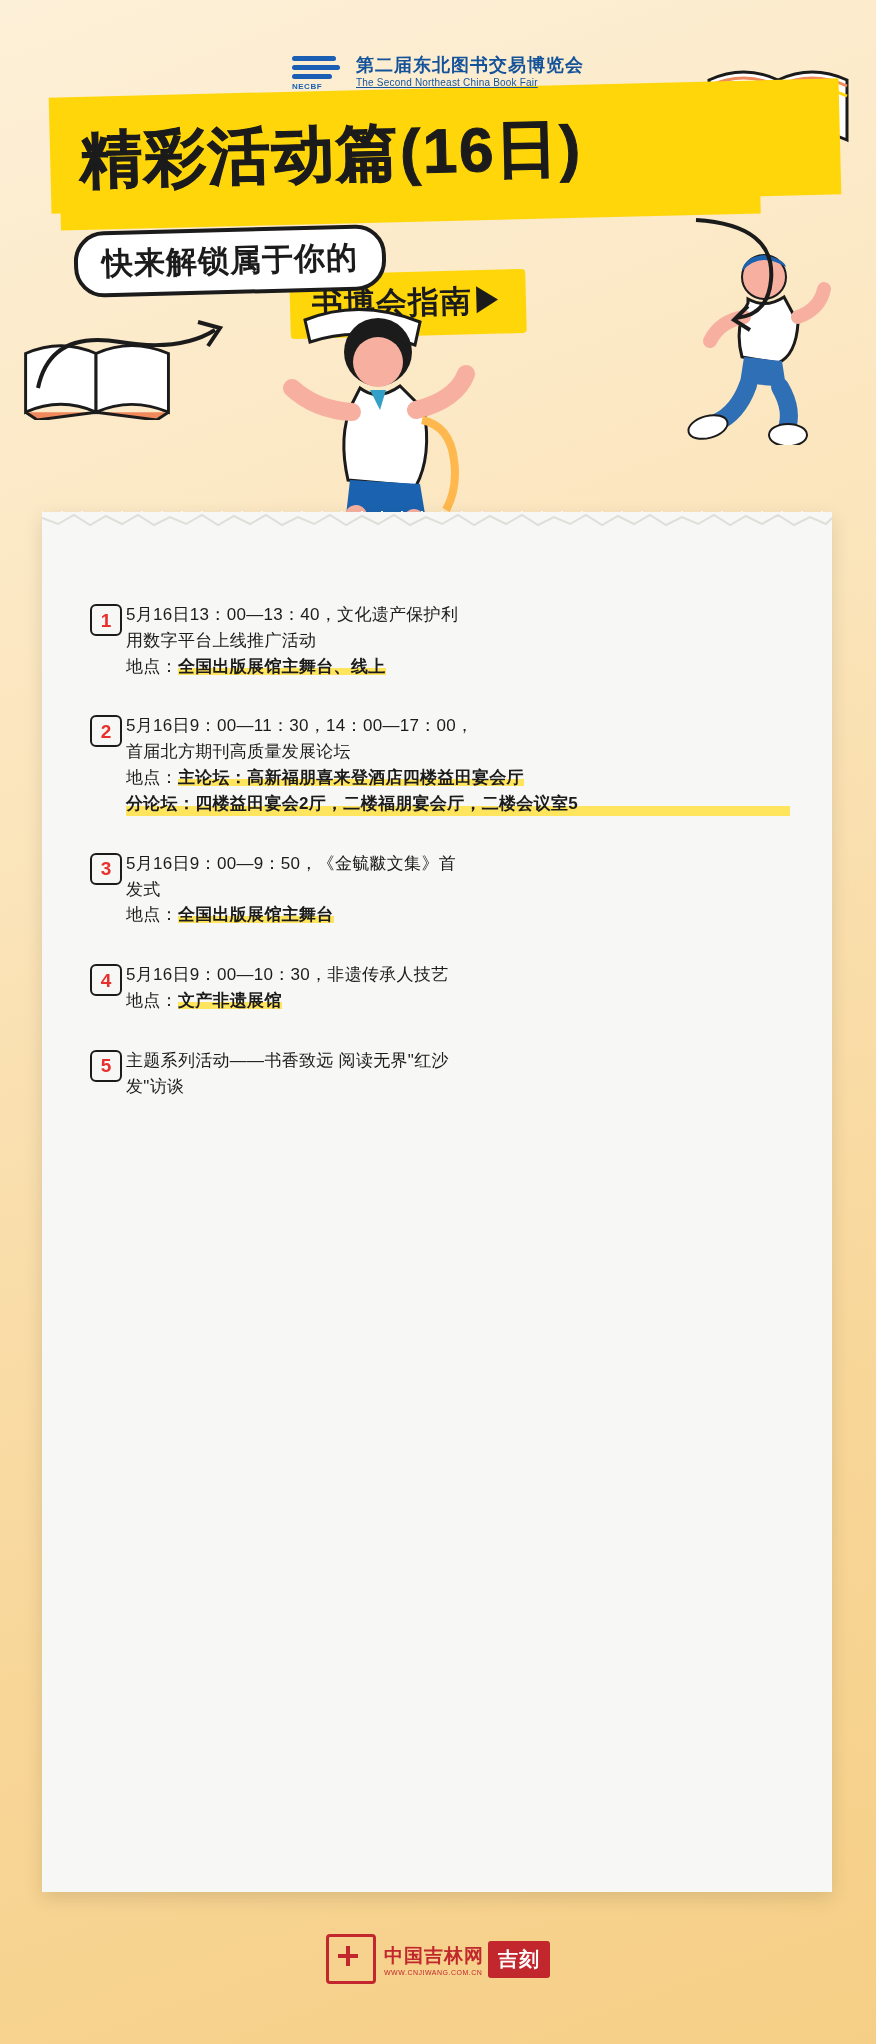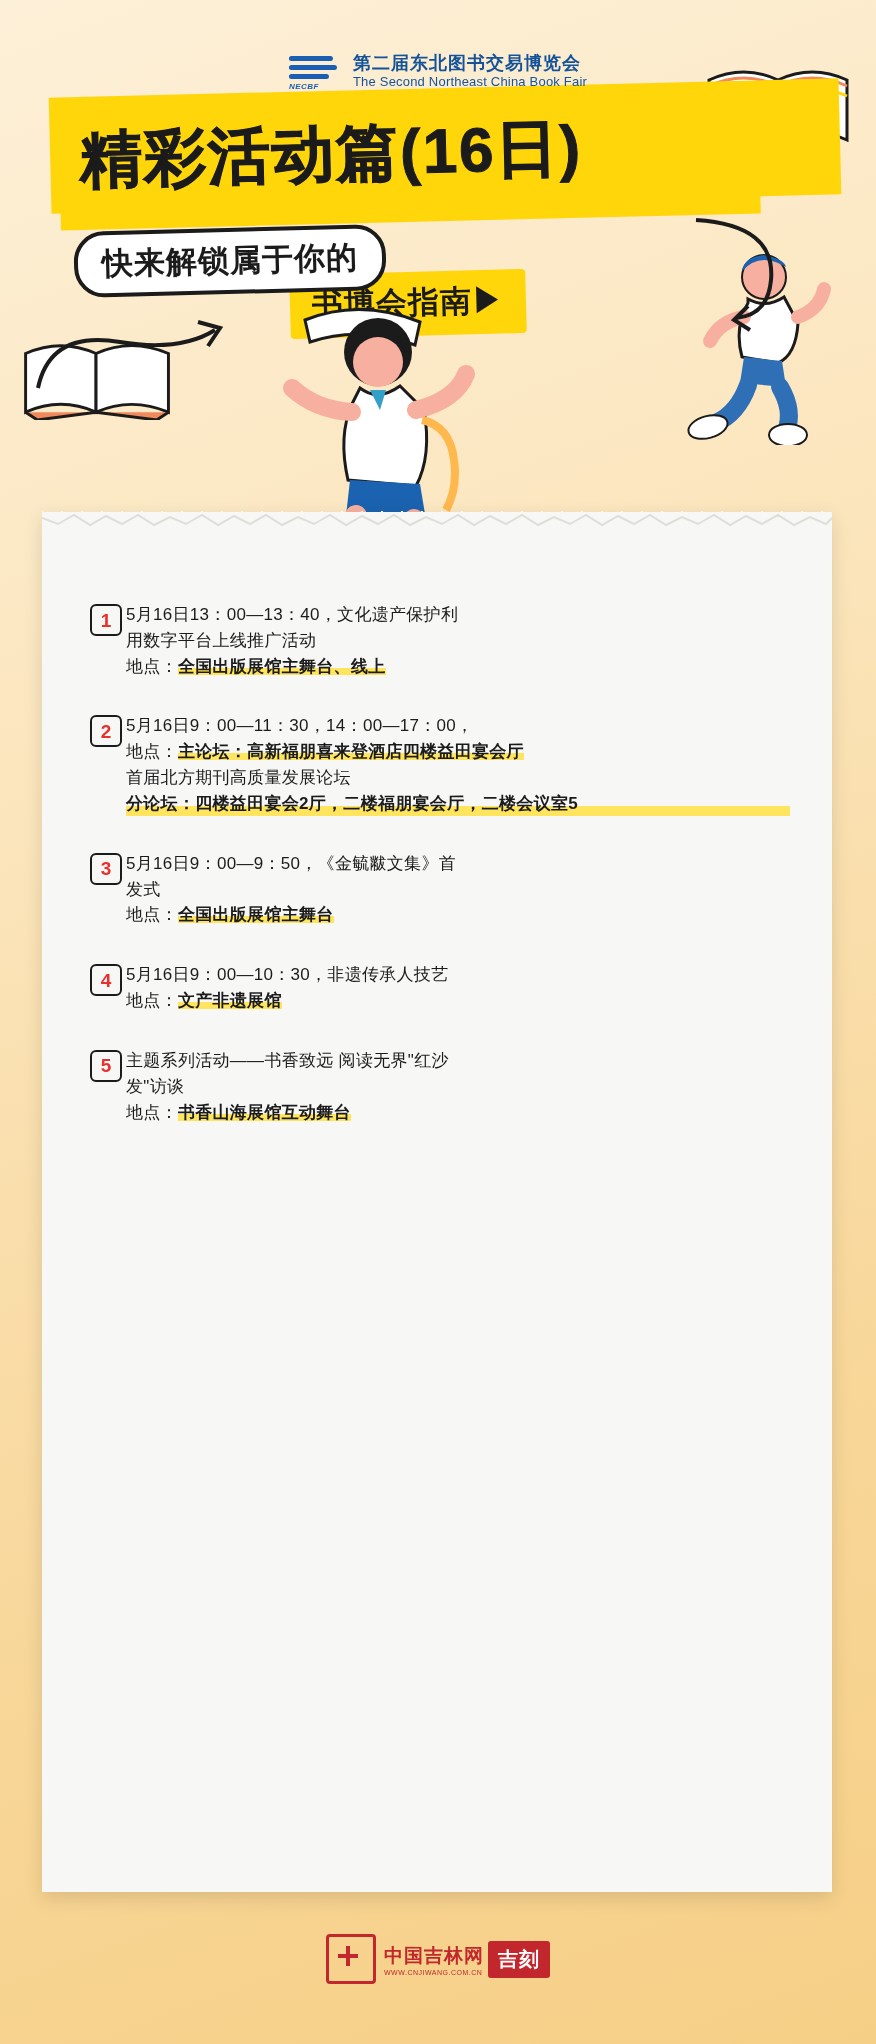--- a/index.html
+++ b/index.html
@@ -30,21 +30,20 @@
     transform: translateX(-50%);
     display: flex;
     align-items: center;
     gap: 10px;
     z-index: 9;
   }
   .logo-mark {
     width: 54px;
     height: 40px;
     position: relative;
-    font-style: italic;
   }
   .logo-mark .wave {
     position: absolute;
     left: 0;
     width: 48px;
     height: 5px;
     border-radius: 4px;
     background: #1a5fb4;
   }
   .logo-mark .wave:nth-child(1) { top: 4px;  width: 44px; }
@@ -60,24 +59,25 @@
     font-weight: bold;
   }
   .logo-text-cn {
     font-size: 18px;
     color: #14539a;
     font-weight: bold;
     letter-spacing: 1px;
     line-height: 1.15;
   }
   .logo-text-en {
-    font-size: 13px;
+    font-size: 10px;
     color: #14539a;
     letter-spacing: .2px;
     line-height: 1.3;
+    text-decoration: underline;
   }
 
   
   .title-banner {
     position: absolute;
     top: 88px;
     left: 50px;
     width: 790px;
     height: 116px;
     background: #ffd60a;
@@ -393,22 +393,22 @@
         <span class="line">5月16日13：00—13：40，文化遗产保护利</span>
         <span class="line">用数字平台上线推广活动</span>
         <span class="line"><span>地点：</span><span class="hl">全国出版展馆主舞台、线上</span></span>
       </div>
     </div>
 
     <div class="item">
       <div class="num">2</div>
       <div class="item-body">
         <span class="line">5月16日9：00—11：30，14：00—17：00，</span>
+        <span class="line">首届北方期刊高质量发展论坛</span>
         <span class="line"><span>地点：</span><span class="hl">主论坛：高新福朋喜来登酒店四楼益田宴会厅</span></span>
-        <span class="line">首届北方期刊高质量发展论坛</span>
         <span class="line hl">分论坛：四楼益田宴会2厅，二楼福朋宴会厅，二楼会议室5</span>
       </div>
     </div>
 
     <div class="item">
       <div class="num">3</div>
       <div class="item-body">
         <span class="line">5月16日9：00—9：50，《金毓黻文集》首</span>
         <span class="line">发式</span>
         <span class="line"><span>地点：</span><span class="hl">全国出版展馆主舞台</span></span>
@@ -421,21 +421,20 @@
         <span class="line">5月16日9：00—10：30，非遗传承人技艺</span>
         <span class="line"><span>地点：</span><span class="hl">文产非遗展馆</span></span>
       </div>
     </div>
 
     <div class="item">
       <div class="num">5</div>
       <div class="item-body">
         <span class="line">主题系列活动——书香致远  阅读无界"红沙</span>
         <span class="line">发"访谈</span>
-        <span class="line"><span>地点：</span><span class="hl">书香山海展馆互动舞台</span></span>
       </div>
     </div>
 
   </div>
 </div>
 
 <div class="footer">
   <div class="footer-logo1">
     <div class="fl-mark"></div>
     <div>

